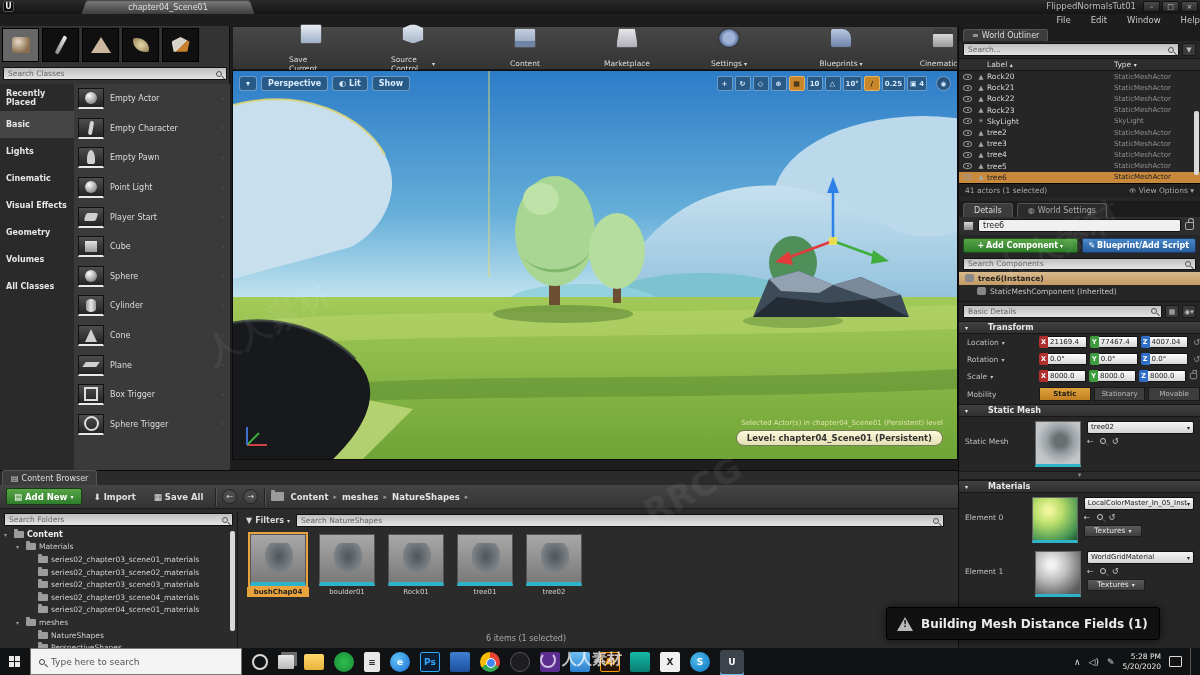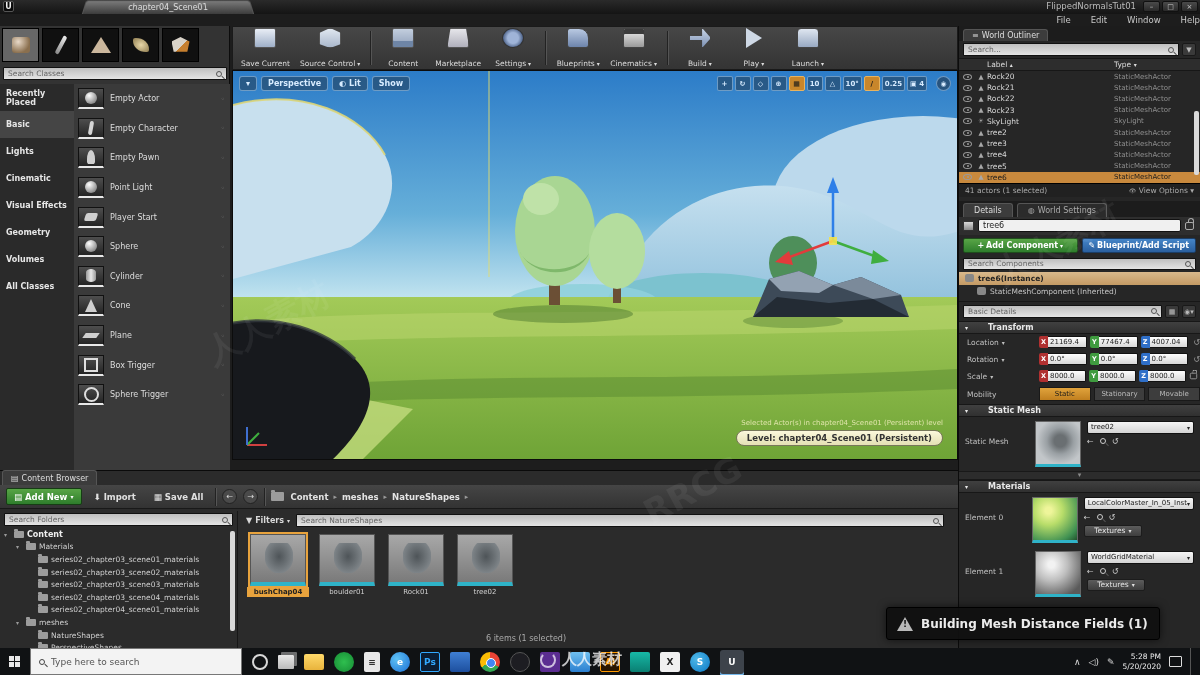--- a/index.html
+++ b/index.html
@@ -47,21 +47,21 @@
   .s-start::before{content:"";display:block;width:12px;height:8px;background:#cfcfcf;transform:skewX(-18deg);border-radius:2px;}
   .s-cube::before{content:"";display:block;width:12px;height:11px;background:linear-gradient(#e2e2e2,#9a9a9a);}
   .s-cylinder::before{content:"";display:block;width:10px;height:13px;background:linear-gradient(90deg,#9a9a9a,#e8e8e8,#9a9a9a);border-radius:5px/3px;}
   .s-cone::before{content:"";display:block;width:0;height:0;border-left:6px solid transparent;border-right:6px solid transparent;border-bottom:13px solid #cfcfcf;}
   .s-plane::before{content:"";display:block;width:14px;height:5px;background:#cfcfcf;transform:skewX(-35deg);}
   .s-boxw::before{content:"";display:block;width:10px;height:10px;border:2px solid #dedede;}
   .s-spherew::before{content:"";display:block;width:11px;height:11px;border:2px solid #dedede;border-radius:50%;}
 
   
   .maintb{position:absolute;left:232px;top:26px;width:726px;height:44px;background:linear-gradient(#474747,#343434);border:1px solid #1a1a1a;display:flex;align-items:center;padding-left:8px;gap:10px;}
-  .tbtn{display:flex;flex-direction:column;align-items:center;gap:11px;min-width:44px;}
+  .tbtn{display:flex;flex-direction:column;align-items:center;gap:11px;min-width:44px;margin-left:48px;}
   .tbtn .lab{font-size:7.5px;color:#dcdcdc;display:flex;align-items:center;gap:2px;}
   .tico{width:22px;height:20px;border-radius:2px;}
   .tico.save{background:linear-gradient(#e8edf5,#9fb0c8);border:1px solid #555;}
   .tico.sc{background:linear-gradient(#dfe6ef,#aab8cc);border:1px solid #555;clip-path:polygon(0 25%,50% 0,100% 25%,100% 80%,50% 100%,0 80%);}
   .tico.content{background:linear-gradient(#c3cede,#8fa0ba);border:1px solid #555;box-shadow:inset 0 -6px 0 #6e85a6;}
   .tico.market{background:linear-gradient(#e6e6ea,#b0b0bc);border:1px solid #555;clip-path:polygon(15% 0,85% 0,100% 100%,0 100%);}
   .tico.settings{background:radial-gradient(circle,#9fb4d8 40%,#4a5f85 75%);border-radius:50%;border:1px solid #333;}
   .tico.bp{background:linear-gradient(#b9c9e2,#6d84ab);border:1px solid #444;border-radius:3px 10px 3px 3px;}
   .tico.cine{background:linear-gradient(#efefef,#9a9a9a);border:1px solid #444;box-shadow:inset 0 5px 0 #3c3c3c;}
   .tico.build{background:linear-gradient(#c7d3e6,#7d92b4);border:1px solid #444;clip-path:polygon(0 40%,60% 40%,60% 0,100% 50%,60% 100%,60% 60%,0 60%);}
@@ -125,21 +125,21 @@
   .trow{height:17px;display:flex;align-items:center;padding-left:8px;}
   .trow .plabel{width:72px;font-size:7.5px;color:#c0c0c0;display:flex;gap:3px;align-items:center;}
   .axis3{display:flex;gap:3px;flex:1;align-items:center;}
   .afield{display:flex;height:12px;flex:1;max-width:52px;}
   .atag{width:9px;background:#b03030;color:#fff;font-size:6.5px;font-weight:bold;text-align:center;line-height:12px;border-radius:2px 0 0 2px;}
   .atag.y{background:#3f9b3f;}
   .atag.z{background:#2f6fc8;}
   .aval{flex:1;background:linear-gradient(#fdfdfd,#d8d8d8);border:1px solid #111;border-left:none;border-radius:0 2px 2px 0;font-size:7px;color:#222;padding:0 2px;line-height:11px;white-space:nowrap;overflow:hidden;}
   .rst{color:#999;font-size:8px;margin-left:2px;}
   .mob-btn{height:14px;flex:1;max-width:52px;background:#3d3d3d;border:1px solid #191919;color:#bbb;font-size:7px;display:flex;align-items:center;justify-content:center;gap:2px;}
-  .mob-btn.selected{background:linear-gradient(#e0a33c,#c07f1f);color:#1a1a1a;font-weight:normal;justify-content:center;}
+  .mob-btn.selected{background:linear-gradient(#e0a33c,#c07f1f);color:#1a1a1a;font-weight:bold;justify-content:center;}
   .asset-block{display:flex;gap:6px;padding:4px 6px;align-items:flex-start;}
   .asset-block .plabel{width:64px;font-size:7.5px;color:#c0c0c0;padding-top:16px;}
   .thumb48{width:46px;height:46px;border:1px solid #666;border-bottom:3px solid #2fb3c8;flex:0 0 auto;}
   .th-tree{background:radial-gradient(circle at 55% 45%,#6a6f72 18%,#9aa0a4 40%,#c2c6c9 70%);}
   .th-green{background:radial-gradient(circle at 35% 30%,#eef59a 8%,#b8dd6a 35%,#3f9052 80%,#20522e);}
   .th-gray{background:radial-gradient(circle at 35% 30%,#f2f2f2 8%,#bdbdbd 40%,#5a5a5a 85%);}
   .asset-ctl{flex:1;display:flex;flex-direction:column;gap:3px;}
   .dd{height:13px;background:linear-gradient(#f4f4f4,#d4d4d4);border:1px solid #111;border-radius:2px;font-size:7px;color:#222;display:flex;align-items:center;justify-content:space-between;padding:0 3px;white-space:nowrap;overflow:hidden;}
   .mini-icons{display:flex;gap:6px;color:#ccc;font-size:8px;align-items:center;}
   .texbtn{width:58px;height:12px;background:linear-gradient(#5c5c5c,#3e3e3e);border:1px solid #1c1c1c;border-radius:2px;color:#e2e2e2;font-size:7.5px;display:flex;align-items:center;justify-content:center;gap:3px;}
@@ -323,20 +323,25 @@
           <span class="pl-label">Point Light</span>
           <span class="pl-grip">◦</span>
         </div>
 
         <div class="pl-item">
           <span class="pl-thumb s-start"></span>
           <span class="pl-label">Player Start</span>
           <span class="pl-grip">◦</span>
         </div>
 
+        <div class="pl-item">
+          <span class="pl-thumb s-cube"></span>
+          <span class="pl-label">Cube</span>
+          <span class="pl-grip">◦</span>
+        </div>
 
         <div class="pl-item">
           <span class="pl-thumb s-dome"></span>
           <span class="pl-label">Sphere</span>
           <span class="pl-grip">◦</span>
         </div>
 
         <div class="pl-item">
           <span class="pl-thumb s-cylinder"></span>
           <span class="pl-label">Cylinder</span>
@@ -978,20 +983,24 @@
             <div class="athumb"></div>
             <div class="aname">boulder01</div>
           </div>
 
           <div class="atile">
             <div class="athumb"></div>
             <div class="aname">Rock01</div>
           </div>
 
 
+          <div class="atile">
+            <div class="athumb"></div>
+            <div class="aname">tree01</div>
+          </div>
 
           <div class="atile">
             <div class="athumb"></div>
             <div class="aname">tree02</div>
           </div>
         </div>
       <div class="cb-status">6 items (1 selected)</div>
     </div>
   </div>
 

